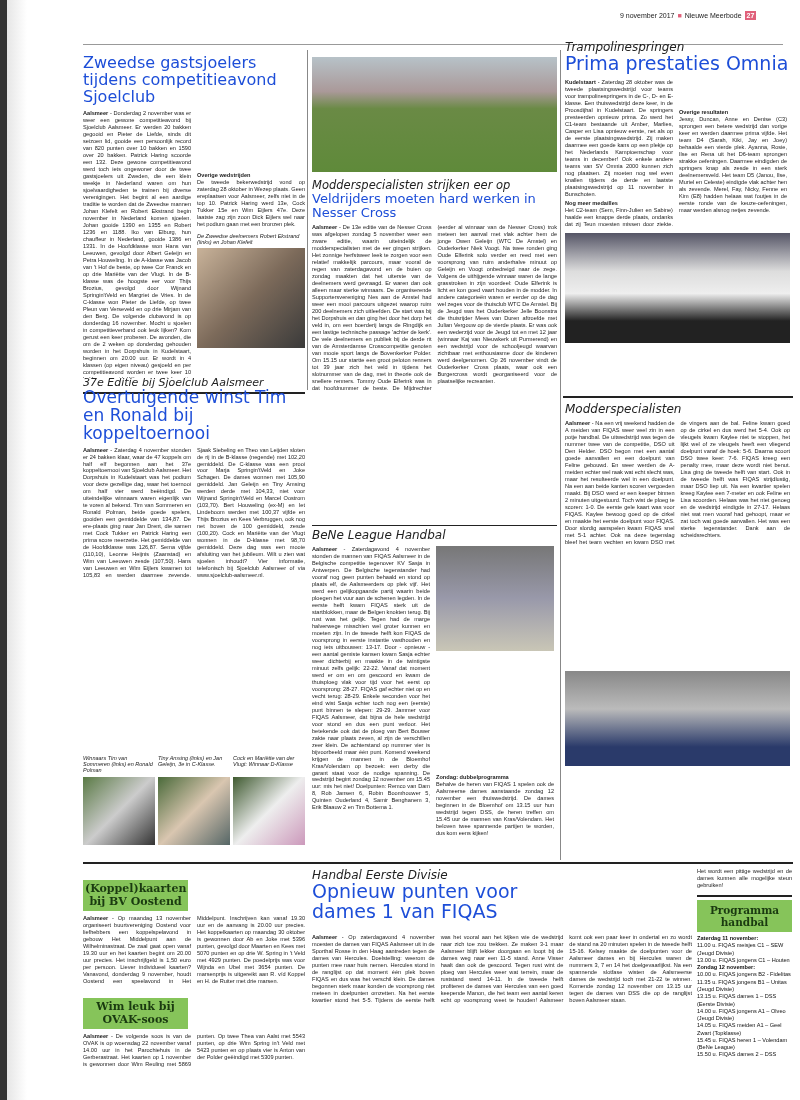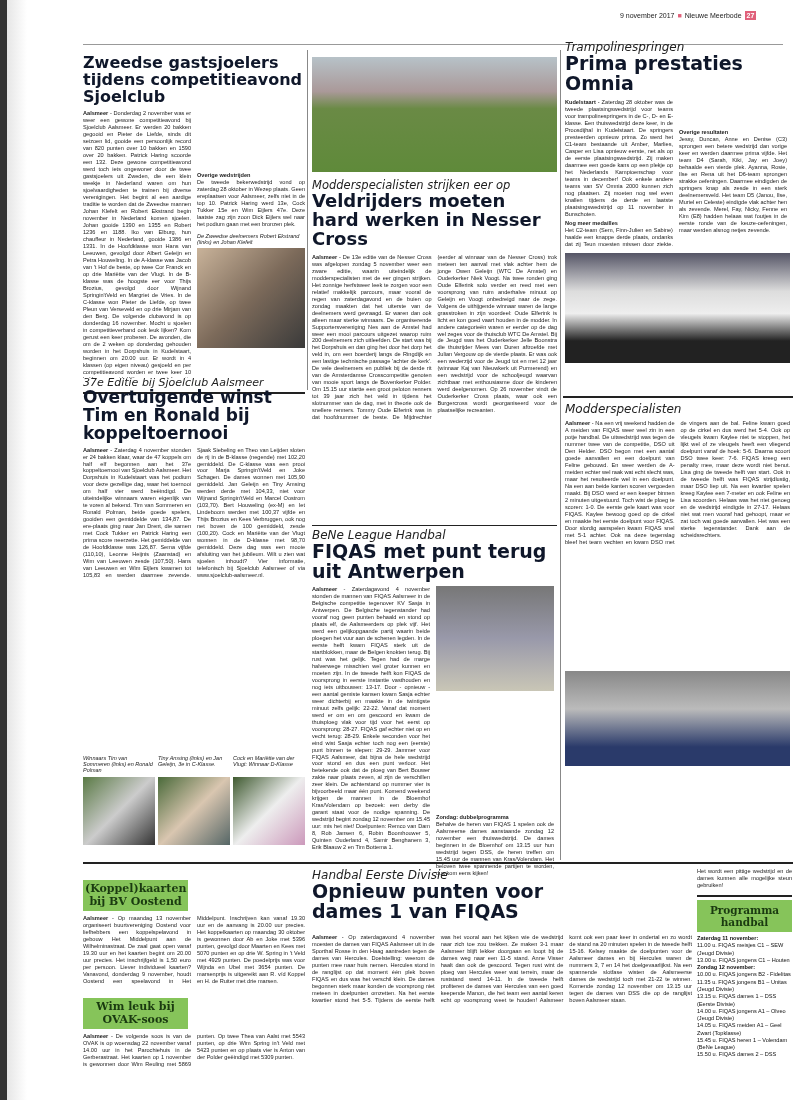--- a/index.html
+++ b/index.html
@@ -4,21 +4,21 @@
 <style>
 *{box-sizing:border-box;margin:0;padding:0}
 body{width:800px;height:1100px;background:#fff;font-family:"Liberation Sans",sans-serif;color:#111;position:relative;overflow:hidden}
 .binding{position:absolute;left:0;top:0;width:7px;height:1100px;background:#333}
 .binding2{position:absolute;left:7px;top:0;width:20px;height:1100px;background:linear-gradient(90deg,#e6e6e6,#fff)}
 .hdrline{position:absolute;left:83px;top:44px;width:700px;height:1px;background:#999}
 .masthead{position:absolute;left:620px;top:11px;font-size:7px;color:#222;display:flex;align-items:center;gap:3px}
 .pagenum{background:#e0607a;color:#fff;padding:1px 2px;font-weight:bold}
 .art{position:absolute}
 .kicker{font-family:"DejaVu Sans",sans-serif;font-style:italic;font-weight:300;color:#222}
-.title{font-family:"DejaVu Sans",sans-serif;font-weight:bold;color:#0f172a;line-height:1.05}
+.title{font-family:"DejaVu Sans",sans-serif;font-weight:normal;color:#1d4ed8;line-height:1.05}
 .body{font-size:5.6px;line-height:1.25;color:#222;text-align:justify}
 .body b{font-weight:bold}
 .cols2{column-count:2;column-gap:6px}
 .caption{font-size:5.5px;font-style:italic;color:#222}
 .greenbox{background:#86c45a;color:#1a3a10;font-family:"DejaVu Serif",serif;font-weight:bold;text-align:center;line-height:1.15}
 .rule{position:absolute;height:2px;background:#222}
 .vrule{position:absolute;width:1px;background:#888}
 .prog{font-size:5.6px;line-height:1.3}
 .prog .h{font-weight:bold}
 </style>
@@ -47,21 +47,21 @@
       <div class="caption" style="margin-top:5px">De Zweedse deelnemers Robert Ekstrand (links) en Johan Klefelt</div>
       <div style="position:relative;width:108px;height:100px;margin-top:3px;background:linear-gradient(135deg,#c9b39a,#7c6a5a 50%,#3a3a3a)"></div>
     </div>
   </div>
 </div>
 <div class="vrule" style="left:307px;top:50px;height:340px"></div>
 
 <div class="art" style="left:312px;top:57px;width:245px">
   <div style="height:115px;background:linear-gradient(180deg,#b7c2c8 0%,#a99 30%,#6a8a45 45%,#5f8a3a 100%)"></div>
   <div class="kicker" style="font-size:11.5px;margin-top:6px">Modderspecialisten strijken eer op</div>
-  <div class="title" style="font-size:18px">Veldrijders moeten hard werken in Nesser Cross</div>
+  <div class="title" style="font-size:13px">Veldrijders moeten hard werken in Nesser Cross</div>
   <div class="body cols2" style="margin-top:5px;height:225px;overflow:hidden"><b>Aalsmeer</b> - De 13e editie van de Nesser Cross was afgelopen zondag 5 november weer een zware editie, waarin uiteindelijk de modderspecialisten met de eer gingen strijken. Het zonnige herfstweer leek te zorgen voor een relatief makkelijk parcours, maar vooral de regen van zaterdagavond en de buien op zondag maakten dat het uiterste van de deelnemers werd gevraagd. Er waren dan ook alleen maar sterke winnaars. De organiserende Supportersvereniging Nes aan de Amstel had weer een mooi parcours uitgezet waarop ruim 200 deelnemers zich uitleefden. De start was bij het Dorpshuis en dan ging het door het dorp het veld in, om een boerderij langs de Ringdijk en een lastige technische passage 'achter de kerk'. De vele deelnemers en publiek bij de derde rit van de Amsterdamse Crosscompetitie genoten van mooie sport langs de Bovenkerker Polder. Om 15.15 uur startte een groot peloton renners tot 39 jaar zich het veld in tijdens het slotnummer van de dag, met in theorie ook de snellere renners. Tommy Oude Elferink was in dat hoofdnummer de beste. De Mijdrechter (eerder al winnaar van de Nesser Cross) trok meteen ten aanval met vlak achter hem de jonge Owen Geleijn (WTC De Amstel) en Ouderkerker Niek Voogt. Na twee ronden ging Oude Elferink solo verder en reed met een voorsprong van ruim anderhalve minuut op Geleijn en Voogt onbedreigd naar de zege. Volgens de uithijgende winnaar waren de lange grasstroken in zijn voordeel: Oude Elferink is licht en kon goed vaart houden in de modder. In andere categorieën waren er eerder op de dag wel zeges voor de thuisclub WTC De Amstel. Bij de Jeugd was het Ouderkerker Jelle Boonstra die thuisrijder Mees van Duren aftroefde met Julian Vergouw op de vierde plaats. Er was ook een wederzijd voor de Jeugd tot en met 12 jaar (winnaar Kaj van Nieuwkerk uit Purmerend) en een wedstrijd voor de schooljeugd waarvan zichtbaar met enthousiasme door de kinderen werd deelgenomen. Op 26 november vindt de Ouderkerker Cross plaats, waar ook een Burgercross wordt georganiseerd voor de plaatselijke recreanten.</div>
 </div>
 <div class="rule" style="left:312px;top:525px;width:245px;height:1px"></div>
 
 <div class="vrule" style="left:560px;top:50px;height:380px"></div>
 <div class="art" style="left:565px;top:40px;width:225px">
   <div class="kicker" style="font-size:12px">Trampolinespringen</div>
   <div class="title" style="font-size:19px">Prima prestaties Omnia</div>
   <div style="display:flex;gap:6px;margin-top:5px">
     <div style="width:108px">
@@ -95,21 +95,20 @@
     </div>
     <div style="width:72px">
       <div class="caption" style="height:22px">Cock en Mariëtte van der Vlugt: Winnaar D-Klasse</div>
       <div style="height:68px;background:linear-gradient(135deg,#3f5a30,#eee 50%,#c9b)"></div>
     </div>
   </div>
 </div>
 
 <div class="art" style="left:312px;top:528px;width:245px">
   <div class="kicker" style="font-size:12px">BeNe League Handbal</div>
-  <div class="title" style="font-size:19px">FIQAS met punt terug uit Antwerpen</div>
   <div style="display:flex;gap:6px;margin-top:4px">
     <div class="body" style="width:118px;height:305px;overflow:hidden"><b>Aalsmeer</b> - Zaterdagavond 4 november stonden de mannen van FIQAS Aalsmeer in de Belgische competitie tegenover KV Sasja in Antwerpen. De Belgische tegenstander had vooraf nog geen punten behaald en stond op plaats elf, de Aalsmeerders op plek vijf. Het werd een gelijkopgaande partij waarin beide ploegen het vuur aan de schenen legden. In de eerste helft kwam FIQAS sterk uit de startblokken, maar de Belgen knokten terug. Bij rust was het gelijk. Tegen had de marge halverwege misschien wel groter kunnen en moeten zijn. In de tweede helft kon FIQAS de voorsprong in eerste instantie vasthouden en nog iets uitbouwen: 13-17. Door - opnieuw - een aantal gemiste kansen kwam Sasja echter weer dichterbij en maakte in de twintigste minuut zelfs gelijk: 22-22. Vanaf dat moment werd er om en om gescoord en kwam de thuisploeg vlak voor tijd voor het eerst op voorsprong: 28-27. FIQAS gaf echter niet op en vecht terug: 28-29. Enkele seconden voor het eind wist Sasja echter toch nog een (eerste) punt binnen te slepen: 29-29. Jammer voor FIQAS Aalsmeer, dat bijna de hele wedstrijd voor stond en dus een punt verloor. Het betekende ook dat de ploeg van Bert Bouwer zakte naar plaats zeven, al zijn de verschillen zeer klein. De achterstand op nummer vier is bijvoorbeeld maar één punt. Komend weekend krijgen de mannen in de Bloemhof Kras/Volendam op bezoek: een derby die garant staat voor de nodige spanning. De wedstrijd begint zondag 12 november om 15.45 uur: mis het niet! Doelpunten: Remco van Dam 8, Rob Jansen 6, Robin Boomhouwer 5, Quinten Ouderland 4, Samir Benghanem 3, Erik Blaauw 2 en Tim Bottema 1.</div>
     <div style="width:118px">
       <div style="height:105px;background:linear-gradient(180deg,#777,#99a 50%,#c9c6b6)"></div>
       <div class="body" style="height:120px;overflow:hidden;margin-top:3px"></div>
       <div class="body" style="font-weight:bold">Zondag: dubbelprogramma</div>
       <div class="body">Behalve de heren van FIQAS 1 spelen ook de Aalsmeerse dames aanstaande zondag 12 november een thuiswedstrijd. De dames beginnen in de Bloemhof om 13.15 uur hun wedstrijd tegen DSS, de heren treffen om 15.45 uur de mannen van Kras/Volendam. Het beloven twee spannende partijen te worden, dus kom eens kijken!</div>
     </div>
   </div>
 </div>

